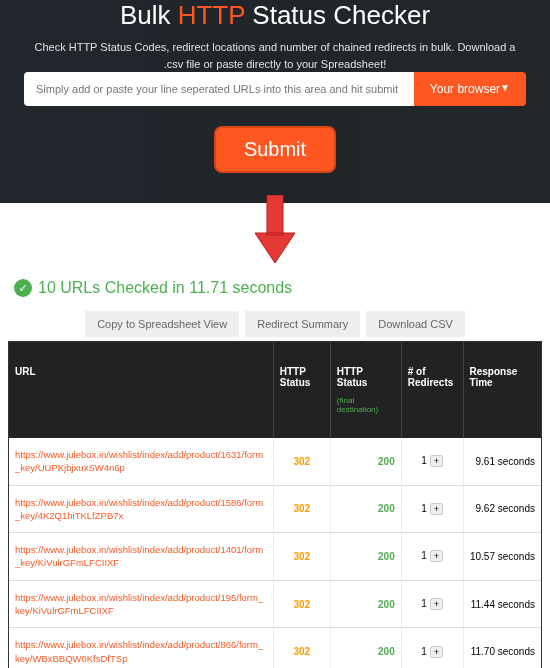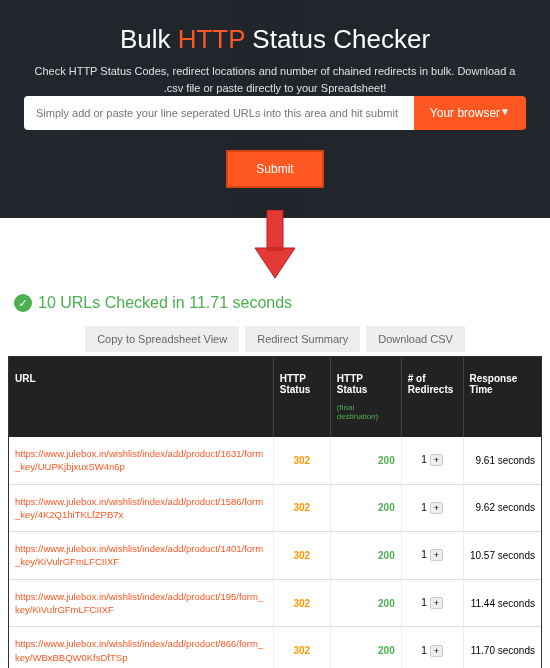--- a/index.html
+++ b/index.html
@@ -1,35 +1,35 @@
 <!DOCTYPE html>
 <html><head>
 <meta charset="utf-8">
 <style>
 *{margin:0;padding:0;box-sizing:border-box;font-family:Arial,Helvetica,sans-serif}
 body{width:550px;background:#fff}
-.hero{background:linear-gradient(rgba(30,35,40,.92),rgba(30,35,40,.92)),linear-gradient(90deg,#4a5560 0%,#3a4048 50%,#5a6068 100%);padding:24px 24px 30px;text-align:center;color:#fff;position:relative}
+.hero{background:linear-gradient(rgba(30,35,40,.92),rgba(30,35,40,.92)),linear-gradient(90deg,#4a5560 0%,#3a4048 50%,#5a6068 100%);padding:0 24px 30px;text-align:center;color:#fff;position:relative}
 .hero h1{font-size:26px;font-weight:400;margin-bottom:8px}
 .hero h1 .accent{color:#ff5722}
 .hero p{font-size:11px;line-height:1.5;margin-bottom:0;color:#e0e0e0}
 .input-row{display:flex;gap:0;margin-bottom:20px}
 .url-input{flex:1;background:#fff;border:none;border-radius:4px 0 0 4px;padding:10px 12px;font-size:11px;color:#888;text-align:left}
 .browser-select{background:#ff5722;color:#fff;border:none;padding:10px 16px;font-size:12px;border-radius:0 4px 4px 0;display:flex;cursor:pointer}
 .browser-select .caret{font-size:10px}
-.submit-btn{background:#ff5722;color:#fff;border:2px solid #d84315;padding:10px 28px;font-size:12px;border-radius:1px;cursor:pointer;display:inline-block}
+.submit-btn{background:#ff5722;color:#fff;border:2px solid #d84315;padding:10px 28px;font-size:20px;border-radius:8px;cursor:pointer;display:inline-block}
 .arrow-wrap{text-align:center;margin-top:-8px;position:relative;z-index:2}
 .arrow-svg{width:44px;height:70px}
 .status-line{padding:10px 14px 14px;display:flex;align-items:center;gap:6px;color:#4caf50;font-size:16px}
 .status-line .check{width:18px;height:18px;border-radius:50%;background:#4caf50;color:#fff;display:inline-flex;align-items:center;justify-content:center;font-size:11px}
 .tabs-row{display:flex;gap:6px;padding:0 10px 4px;justify-content:center}
 .tab{background:#eee;color:#666;padding:7px 12px;font-size:11px;cursor:pointer;border:none}
 .tab.active{background:#ff5722;color:#fff}
 .table-wrap{border:1px solid #333;margin:0 8px}
 table{width:100%;border-collapse:collapse;font-size:10px}
-thead th{background:#222;color:#fff;padding:16px 6px;text-align:left;font-weight:700;border-right:1px solid #444;vertical-align:top}
+thead th{background:#222;color:#fff;padding:24px 6px;text-align:left;font-weight:700;border-right:1px solid #444;vertical-align:top}
 thead th:last-child{border-right:none}
 th .sub{color:#4caf50;font-size:8px;font-weight:400;display:block;margin-top:8px}
 tbody td{padding:10px 6px;border-bottom:1px solid #ddd;border-right:1px solid #eee;vertical-align:middle}
 tbody td:last-child{border-right:none}
 .url-cell a{color:#ff5722;text-decoration:none;font-size:9.5px;line-height:1.4;word-break:break-all}
 .status-302{color:#ff9800;font-weight:700;text-align:center}
 .status-200{color:#4caf50;font-weight:700;text-align:right}
 .redirects{text-align:center}
 .redirects .plus{display:inline-block;background:#eee;border:1px solid #ccc;border-radius:2px;padding:0 3px;font-size:9px;margin-left:3px}
 .resp-time{text-align:right;white-space:nowrap}

